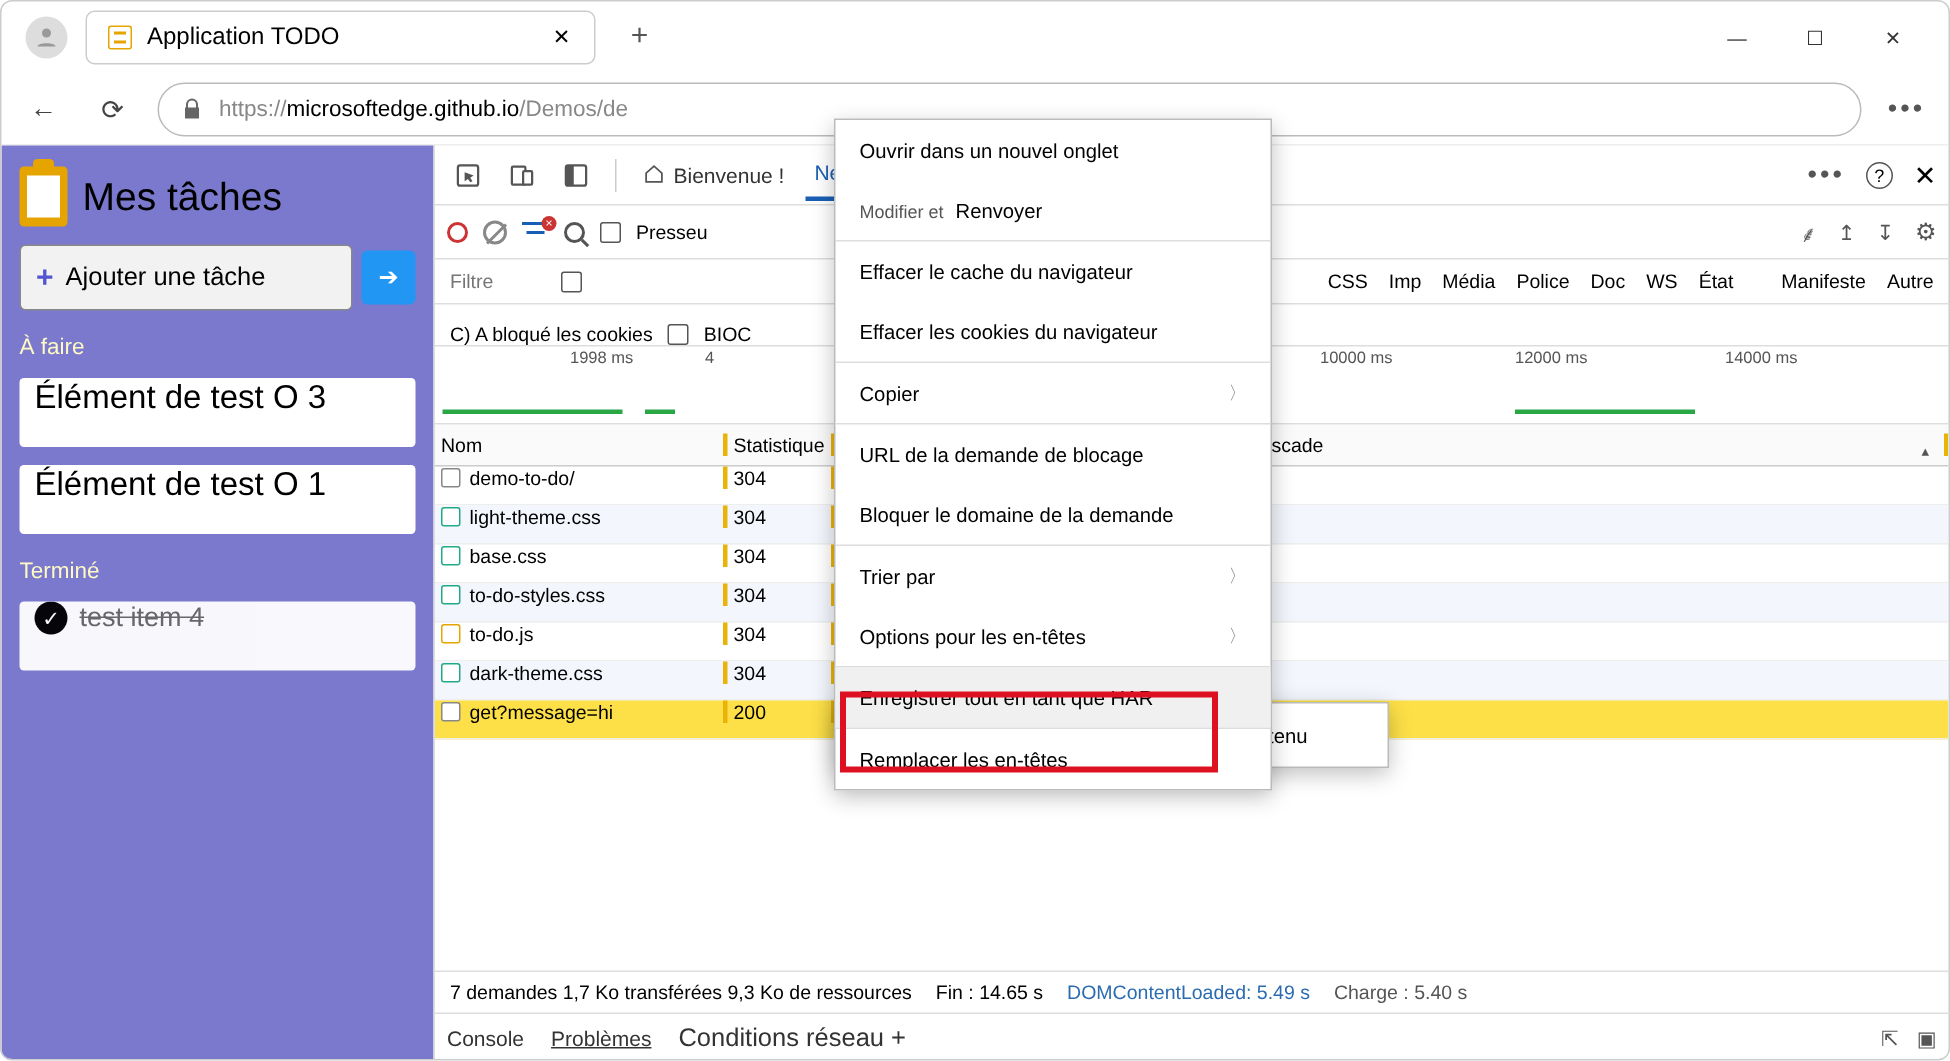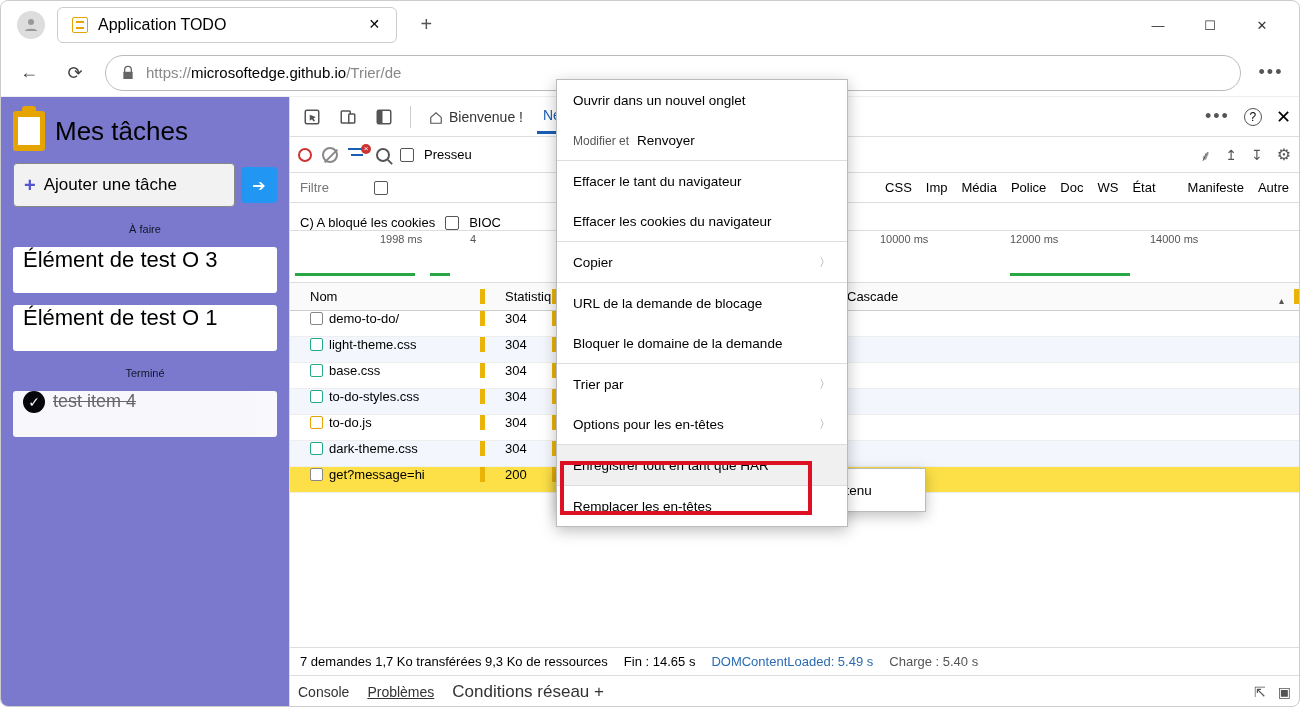--- a/index.html
+++ b/index.html
@@ -33,31 +33,31 @@
   .app { width: 288px; background:#7a79cd; color:#000; padding:14px 12px; display:flex;flex-direction:column;gap:12px; border-bottom-left-radius:8px;}
   .app-header{display:flex;align-items:center;gap:10px;color:#000;}
   .clip-icon{width:32px;height:40px;background:#e6a400;border-radius:3px;position:relative;}
   .clip-icon::before{content:"";position:absolute;top:-5px;left:9px;width:14px;height:8px;background:#e6a400;border-radius:3px 3px 0 0;}
   .clip-icon::after{content:"";position:absolute;left:5px;right:5px;top:6px;bottom:6px;background:#fff;}
   .app-title{font-size:26px;}
   .add-bar{display:flex;gap:6px;}
   .add-input{flex:1;height:44px;background:#f2f2f2;border:1px solid #888;border-radius:4px;display:flex;align-items:center;padding:0 10px;font-size:17px;gap:8px;}
   .plus-sq{font-size:20px;color:#5354d0;font-weight:bold;}
   .go-btn{width:36px;height:36px;background:#2196f3;border-radius:4px;display:flex;align-items:center;justify-content:center;color:#fff;align-self:center;font-size:16px;}
-  .section-label{text-align:center;font-size:11px;color:#0f172a;margin-top:4px;}
+  .section-label{font-size:15px;color:#fef9c3;margin-top:4px;}
   .task{height:46px;background:#fff;border-radius:3px;display:flex;padding:0 10px;font-size:22px;white-space:nowrap;overflow:hidden;}
   .task.done{opacity:0.95;}
   .check-circle{width:22px;height:22px;border-radius:50%;background:#000;color:#fff;font-size:14px;display:flex;align-items:center;justify-content:center;margin-right:8px;}
   .strike{text-decoration:line-through;color:#666;font-size:18px;}
 
   
   .dev { flex:1; display:flex; flex-direction:column; border-left:1px solid #ddd; position:relative;}
   .dev-tabs{height:40px;display:flex;align-items:center;padding:0 8px;gap:8px;border-bottom:1px solid #ddd;font-size:14px;}
   .sq-btn{width:28px;height:28px;display:flex;align-items:center;justify-content:center;color:#555;}
-  .dev-tab{padding:8px 6px;color:#333;display:flex;align-items:flex-end;gap:6px;}
+  .dev-tab{padding:8px 6px;color:#333;display:flex;align-items:flex-start;gap:6px;}
   .dev-tab.active{color:#1a5fb4;border-bottom:3px solid #1a5fb4;font-weight:500;}
   .dev-right{margin-left:auto;display:flex;align-items:center;gap:14px;}
   .close-x{font-size:18px;}
 
   .dev-toolbar{height:36px;display:flex;align-items:center;padding:0 8px;gap:10px;border-bottom:1px solid #ddd;font-size:13px;}
   .rec{width:14px;height:14px;border:2px solid #c33;border-radius:50%;}
   .clear-ic{width:16px;height:16px;border:2px solid #888;border-radius:50%;position:relative;}
   .clear-ic::after{content:"";position:absolute;width:18px;height:2px;background:#888;transform:rotate(-45deg);top:6px;left:-2px;}
   .filter-ic{width:18px;height:14px;position:relative;}
   .filter-ic::before{content:"";position:absolute;left:0;right:0;top:0;height:2px;background:#1a5fb4;}
@@ -75,21 +75,21 @@
   .type-pills{margin-left:auto;display:flex;gap:14px;font-size:13px;}
 
   .opts-row{height:28px;display:flex;align-items:flex-end;padding:0 10px;gap:10px;font-size:13px;border-bottom:1px solid #ddd;}
 
   .timeline{height:52px;border-bottom:1px solid #ddd;position:relative;padding-top:4px;display:flex;}
   .tl-tick{position:absolute;top:2px;font-size:11px;color:#555;}
   .tl-bar{position:absolute;bottom:6px;height:3px;background:#29a745;}
 
   .grid{flex:1;overflow:hidden;border-bottom:1px solid #ddd;font-size:13px;}
   .ghdr{height:28px;display:flex;align-items:center;border-bottom:1px solid #ccc;background:#fafafa;}
-  .gcell{padding:0 20px;border-right:5px solid #eab308;overflow:hidden;white-space:nowrap;}
+  .gcell{padding:0 4px;border-right:3px solid #eab308;overflow:hidden;white-space:nowrap;}
   .c-name{width:195px;}
   .c-stat{width:72px;}
   .c-type{width:60px;}
   .c-init{width:90px;}
   .c-size{width:60px;}
   .c-time{width:60px;}
   .c-casc{flex:1;position:relative;}
   .grow{height:26px;display:flex;align-items:flex-start;border-bottom:1px solid #eee;}
   .grow:nth-child(even){background:#f3f6fc;}
   .grow.sel{background:#fde047;}
@@ -148,21 +148,21 @@
 </div>
 
 <div class="addrbar">
   <div class="nav-btn">←</div>
   <div class="nav-btn">⟳</div>
   <div class="urlbox">
     <span class="lock"><svg viewBox="0 0 24 24" width="16" height="16">
           <path fill="#666" d="M6 10V7a6 6 0 0112 0v3h1v11H5V10h1zm2 0h8V7a4 4 0 00-8 0v3z"></path>
         </svg></span>
     <span class="url-text">
-      <span class="gray">https://</span><span>microsoftedge.github.io</span><span class="gray">/Trier/de</span>
+      <span class="gray">https://</span><span>microsoftedge.github.io</span><span class="gray">/Demos/de</span>
     </span>
   </div>
   <div class="nav-btn">
       <span class="menu-dots">•••</span>
     </div>
 </div>
 
 <div class="main">
 
   <div class="app">
@@ -412,21 +412,21 @@
       <span>Ouvrir dans un nouvel onglet</span>
     </div>
   <div class="ctx-item ctx-sub">
     <span class="txt">
         <span class="small">Modifier et</span>
         <span>Renvoyer</span>
       </span>
   </div>
   <div class="ctx-sep"></div>
   <div class="ctx-item">
-      <span>Effacer le tant du navigateur</span>
+      <span>Effacer le cache du navigateur</span>
     </div>
   <div class="ctx-item">
       <span>Effacer les cookies du navigateur</span>
     </div>
   <div class="ctx-sep"></div>
   <div class="ctx-item">
       <span>Copier</span>
       <span class="chev">〉</span>
     </div>
   <div class="ctx-sep"></div>

